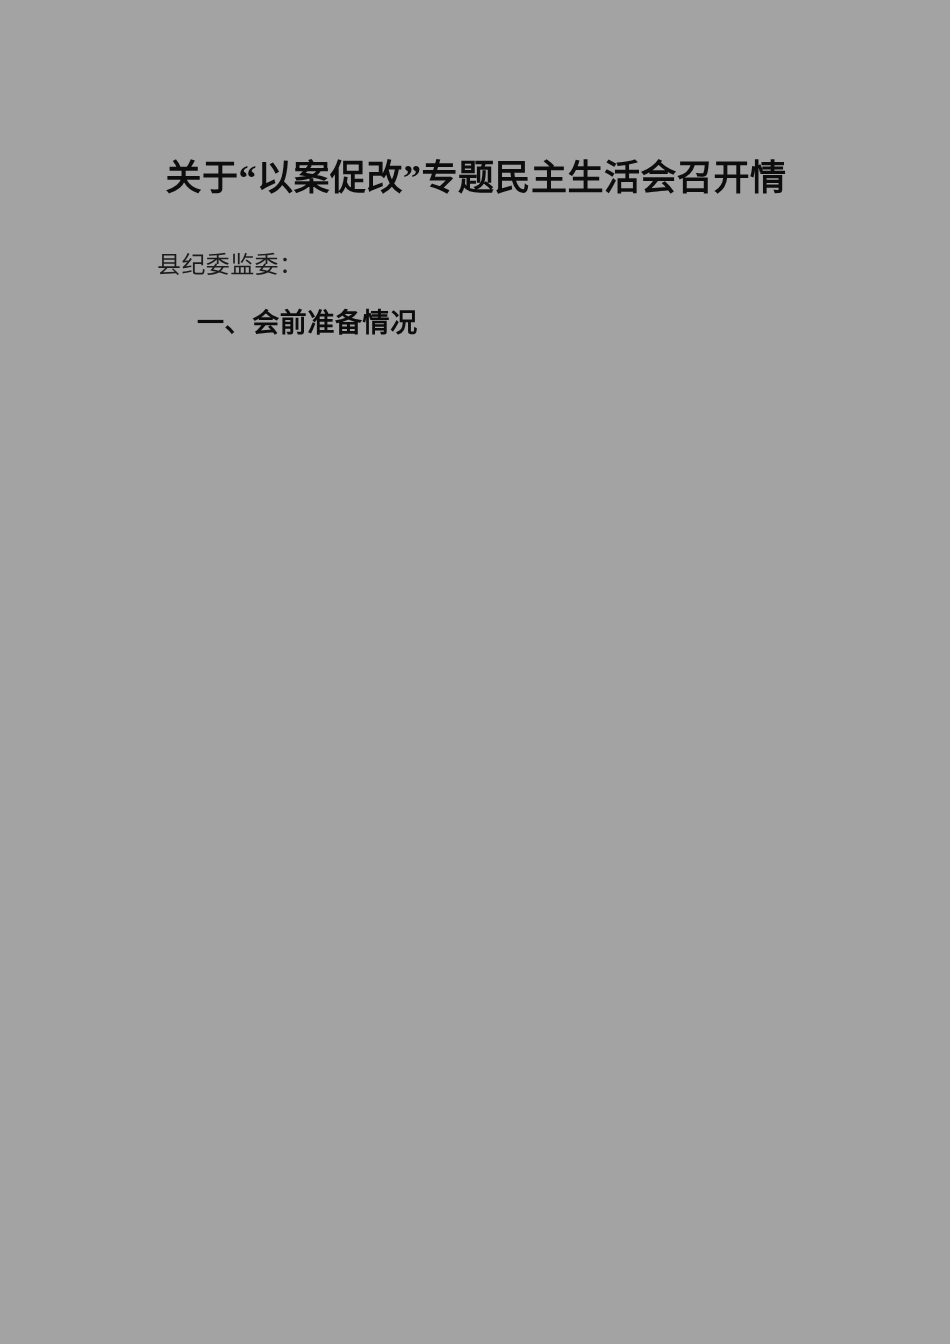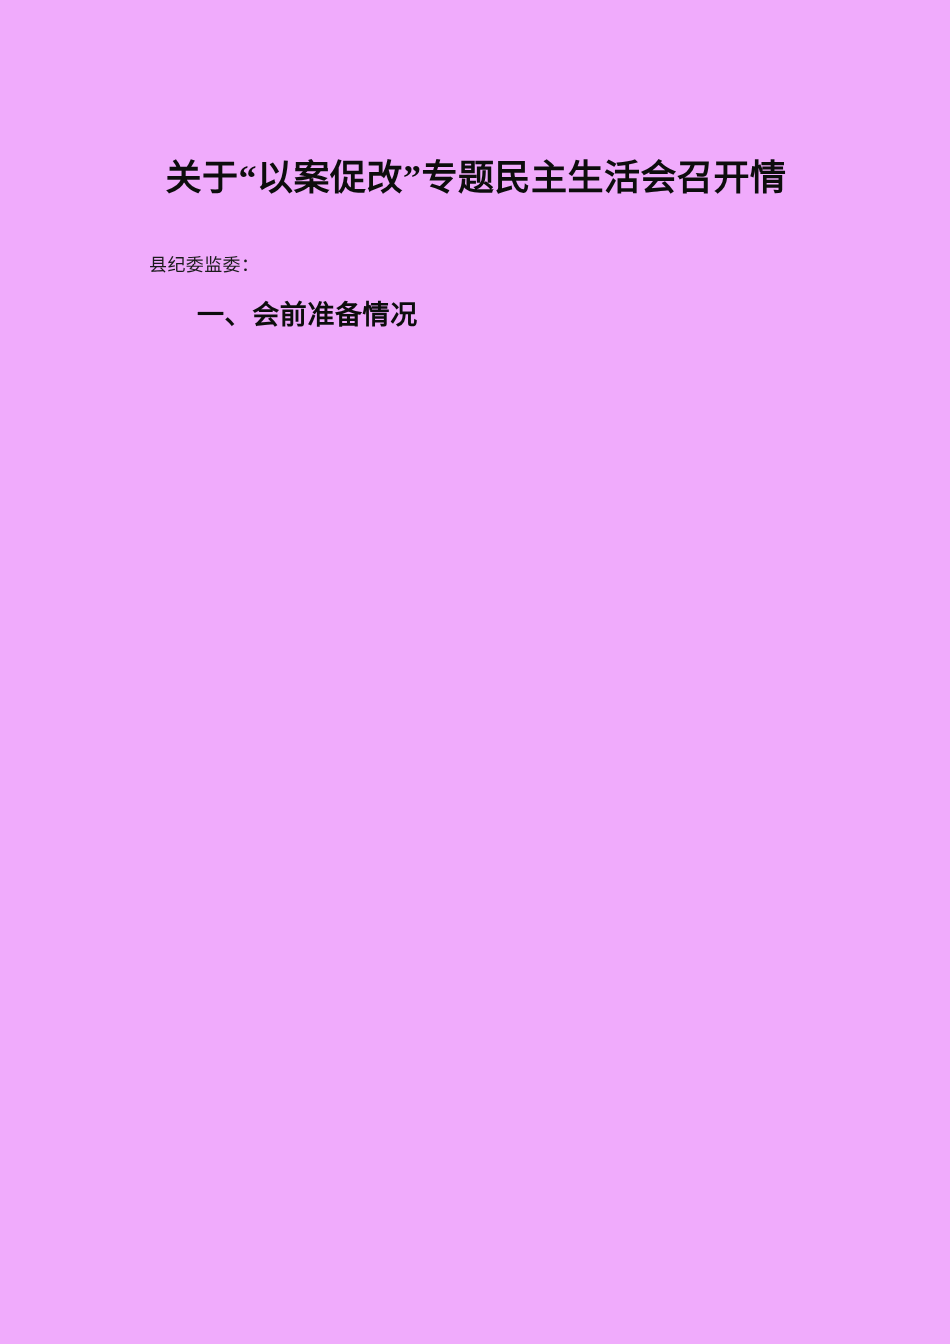--- a/index.html
+++ b/index.html
@@ -18,21 +18,21 @@
     color: #1b1b1b;
     -webkit-font-smoothing: antialiased;
   }
 
   .page {
     position: absolute;
     left: 0;
     top: 0;
     width: 950px;
     height: 1344px;
-    background: #f0abfc;
+    background: #a3a3a3;
     box-sizing: border-box;
   }
 
   .content {
     position: absolute;
     left: 141px;
     top: 0;
     width: 670px;
   }
 
@@ -49,23 +49,23 @@
     color: #0d0d0d;
     text-rendering: optimizeLegibility;
   }
 
   
   .body-block {
     margin-top: 40px;
   }
 
   .para {
-    margin: 8px;
+    margin: 16px;
     font-family: "Liberation Serif", "DejaVu Serif", serif;
-    font-size: 18px;
+    font-size: 24px;
     line-height: 42px;
     color: #1b1b1b;
     text-align: justify;
     text-justify: inter-ideograph;
     letter-spacing: 0.4px;
     word-break: break-all;
   }
 
   
   .para.salutation {

